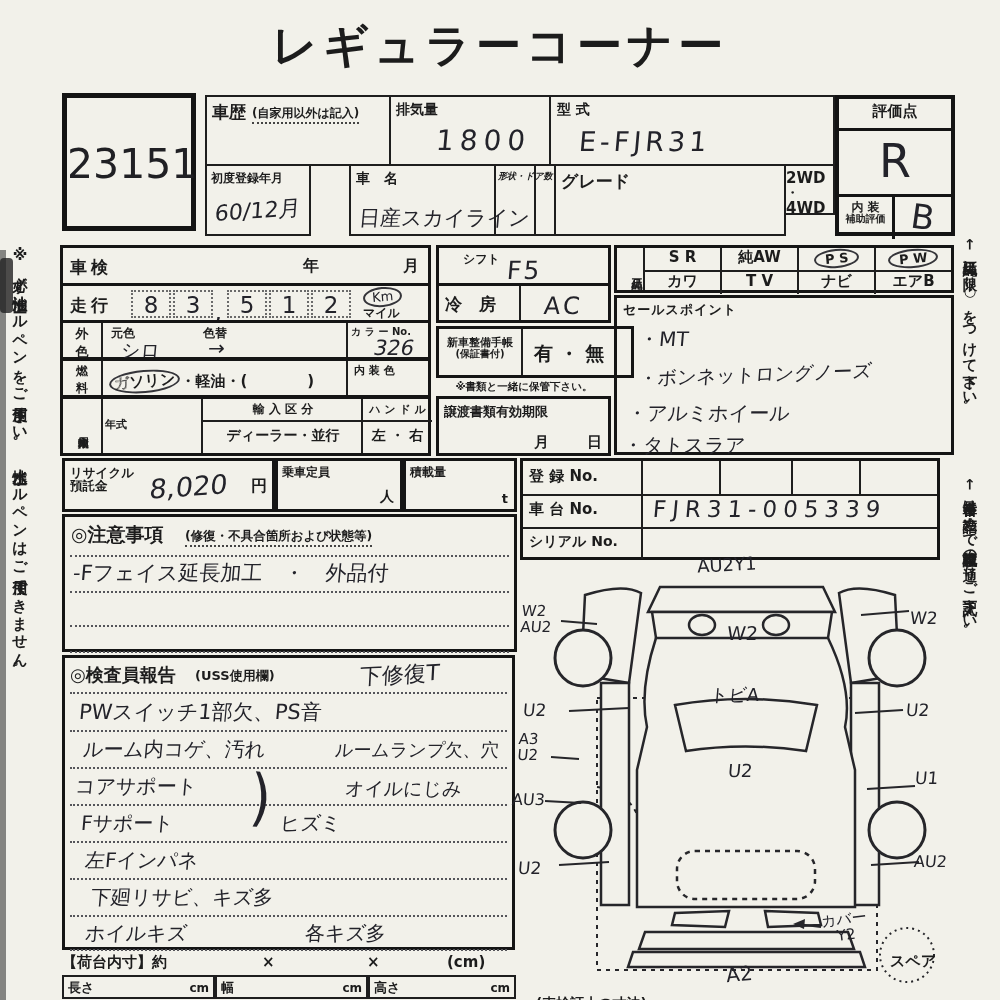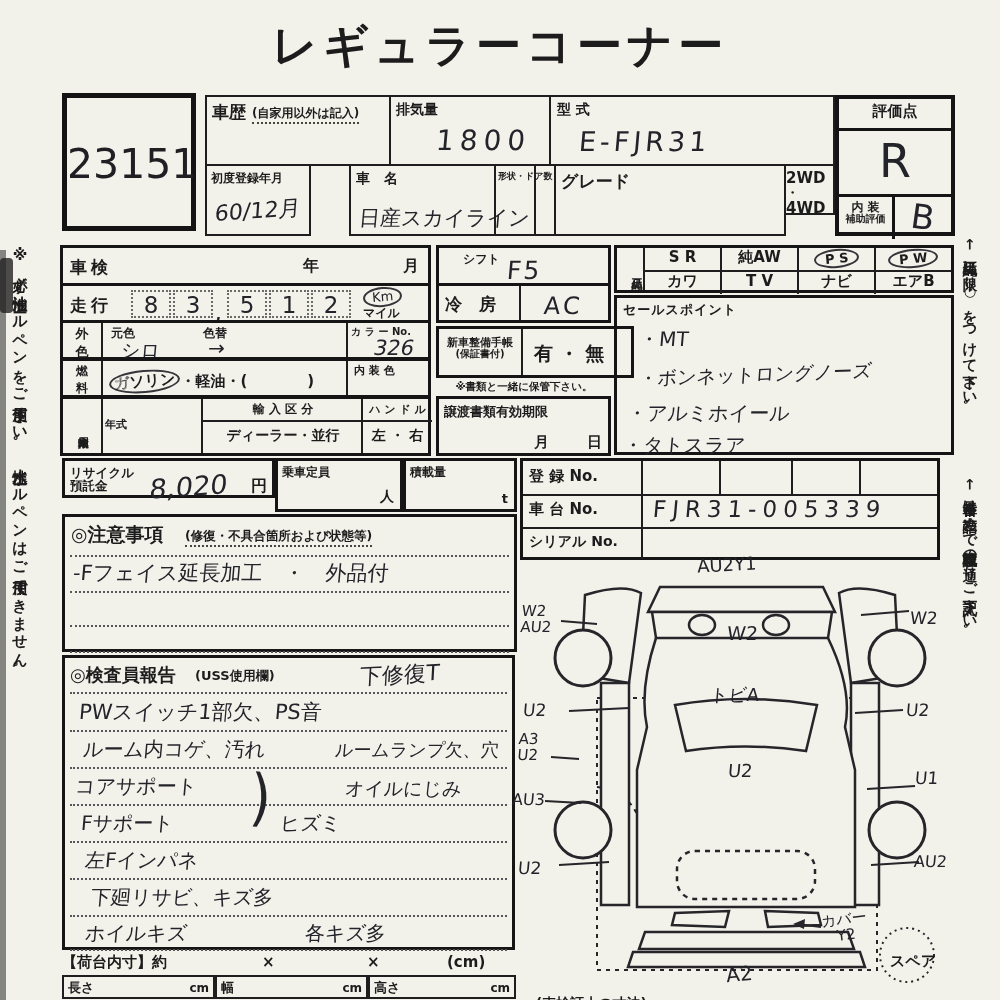--- a/index.html
+++ b/index.html
@@ -65,21 +65,21 @@
 
   <div class="bx" style="left:205px;top:164px;width:106px;height:72px;">
     <span class="abs lb" style="left:4px;top:4px;font-size:12px;">初度登録年月</span>
     <span class="abs hw" style="left:8px;top:30px;font-size:22px;transform:skewX(-8deg) rotate(-4deg);">60/12月</span>
   </div>
   <div class="bx" style="left:309px;top:164px;width:187px;height:72px;margin-left:40px;">
     <span class="abs lb" style="left:5px;top:4px;font-size:14px;">車　名</span>
     <span class="abs hw" style="left:8px;top:38px;font-size:21px;white-space:nowrap;">日産スカイライン</span>
   </div>
   <div class="bx" style="left:494px;top:164px;width:62px;height:72px;">
-    <span class="abs lb" style="left:2px;top:4px;font-size:9px;white-space:nowrap;">形状・ドア数</span>
+    <span class="abs lb" style="left:2px;top:4px;font-size:9px;white-space:nowrap;font-style:italic;">形状・ドア数</span>
   </div>
   <div class="bx" style="left:554px;top:164px;width:232px;height:72px;">
     <span class="abs lb" style="left:5px;top:4px;font-size:17px;">グレード</span>
   </div>
   <div class="bx" style="left:784px;top:164px;width:51px;height:51px;text-align:left;">
     <div class="lb" style="font-size:15px;margin-top:3px;">2WD</div>
     <div class="lb" style="font-size:13px;line-height:12px;">・</div>
     <div class="lb" style="font-size:15px;">4WD</div>
   </div>
 
@@ -182,21 +182,21 @@
   </div>
 
   <div class="bx3" style="left:614px;top:295px;width:340px;height:160px;">
     <span class="abs lb" style="left:6px;top:3px;font-size:13px;letter-spacing:1px;">セールスポイント</span>
     <span class="abs hw" style="left:22px;top:28px;font-size:20px;">・MT</span>
     <span class="abs hw" style="left:22px;top:64px;font-size:19px;transform:skewX(-6deg) rotate(-2deg);">・ボンネットロングノーズ</span>
     <span class="abs hw" style="left:10px;top:102px;font-size:20px;">・アルミホイール</span>
     <span class="abs hw" style="left:6px;top:134px;font-size:20px;">・タトスラア</span>
   </div>
 
-  <div class="bx3" style="left:62px;top:458px;width:213px;height:40px;padding-left:12px;">
+  <div class="bx3" style="left:62px;top:458px;width:213px;height:54px;padding-left:12px;">
     <div class="lb mlabel" style="position:absolute;left:5px;top:5px;font-size:12.5px;">
       <div>リサイクル</div>
         <div>預託金</div>
     </div>
     <span class="abs hw" style="left:85px;top:10px;font-size:27px;transform:skewX(-10deg) rotate(-4deg);">8,020</span>
     <span class="abs lb" style="left:186px;top:15px;font-size:16px;">円</span>
   </div>
   <div class="bx3" style="left:275px;top:458px;width:128px;height:54px;">
     <span class="abs lb" style="left:4px;top:3px;font-size:12px;">乗車定員</span>
     <span class="abs lb" style="right:6px;bottom:3px;font-size:14px;">人</span>

